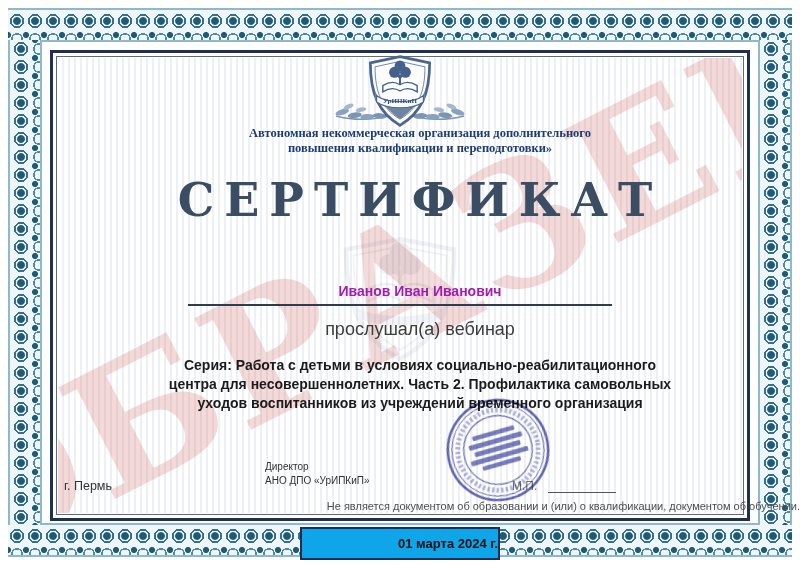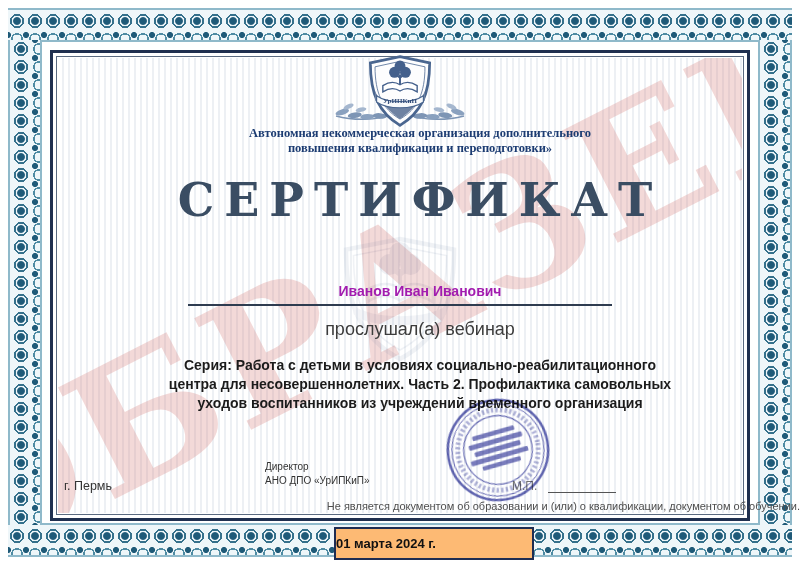--- a/index.html
+++ b/index.html
@@ -60,22 +60,22 @@
   .action{top:319px;font-size:18px;color:#3c3c3c;}
   .course{top:356px;font-size:14px;font-weight:700;line-height:19px;color:#1b1b1b;}
   .city{position:absolute;left:64px;top:479px;font-size:12.5px;color:#333;}
   .director{position:absolute;left:265px;top:460px;font-size:10px;
     line-height:14px;color:#333;text-align:left;}
   .mp{position:absolute;left:512px;top:479px;font-size:12px;color:#737373;}
   .sig-line{position:absolute;left:548px;top:492px;width:68px;
     border-top:1.5px solid #555;}
   .disclaimer{top:500px;font-size:11px;color:#4e4e4e;text-align:right;}
   .date-box{position:absolute;left:300px;top:527px;width:196px;height:29px;
-    background:#fdba74;border:2px solid #1e2d52;display:flex;align-items:center;
-    justify-content:flex-start;font-size:13px;font-weight:700;color:#111;z-index:5;margin-left:34px;}
+    background:#0ea5e9;border:2px solid #1e2d52;display:flex;align-items:center;
+    justify-content:flex-end;font-size:13px;font-weight:700;color:#111;z-index:5;}
 
   
   .logo{position:absolute;left:50%;top:52px;transform:translateX(-50%);width:180px;height:78px;}
   .stamp{position:absolute;left:444px;top:396px;width:108px;height:108px;
     transform:rotate(-10deg);mix-blend-mode:multiply;opacity:0.88;filter:blur(0.3px);}
 </style>
 </head>
 <body>
 
 <div class="page">

